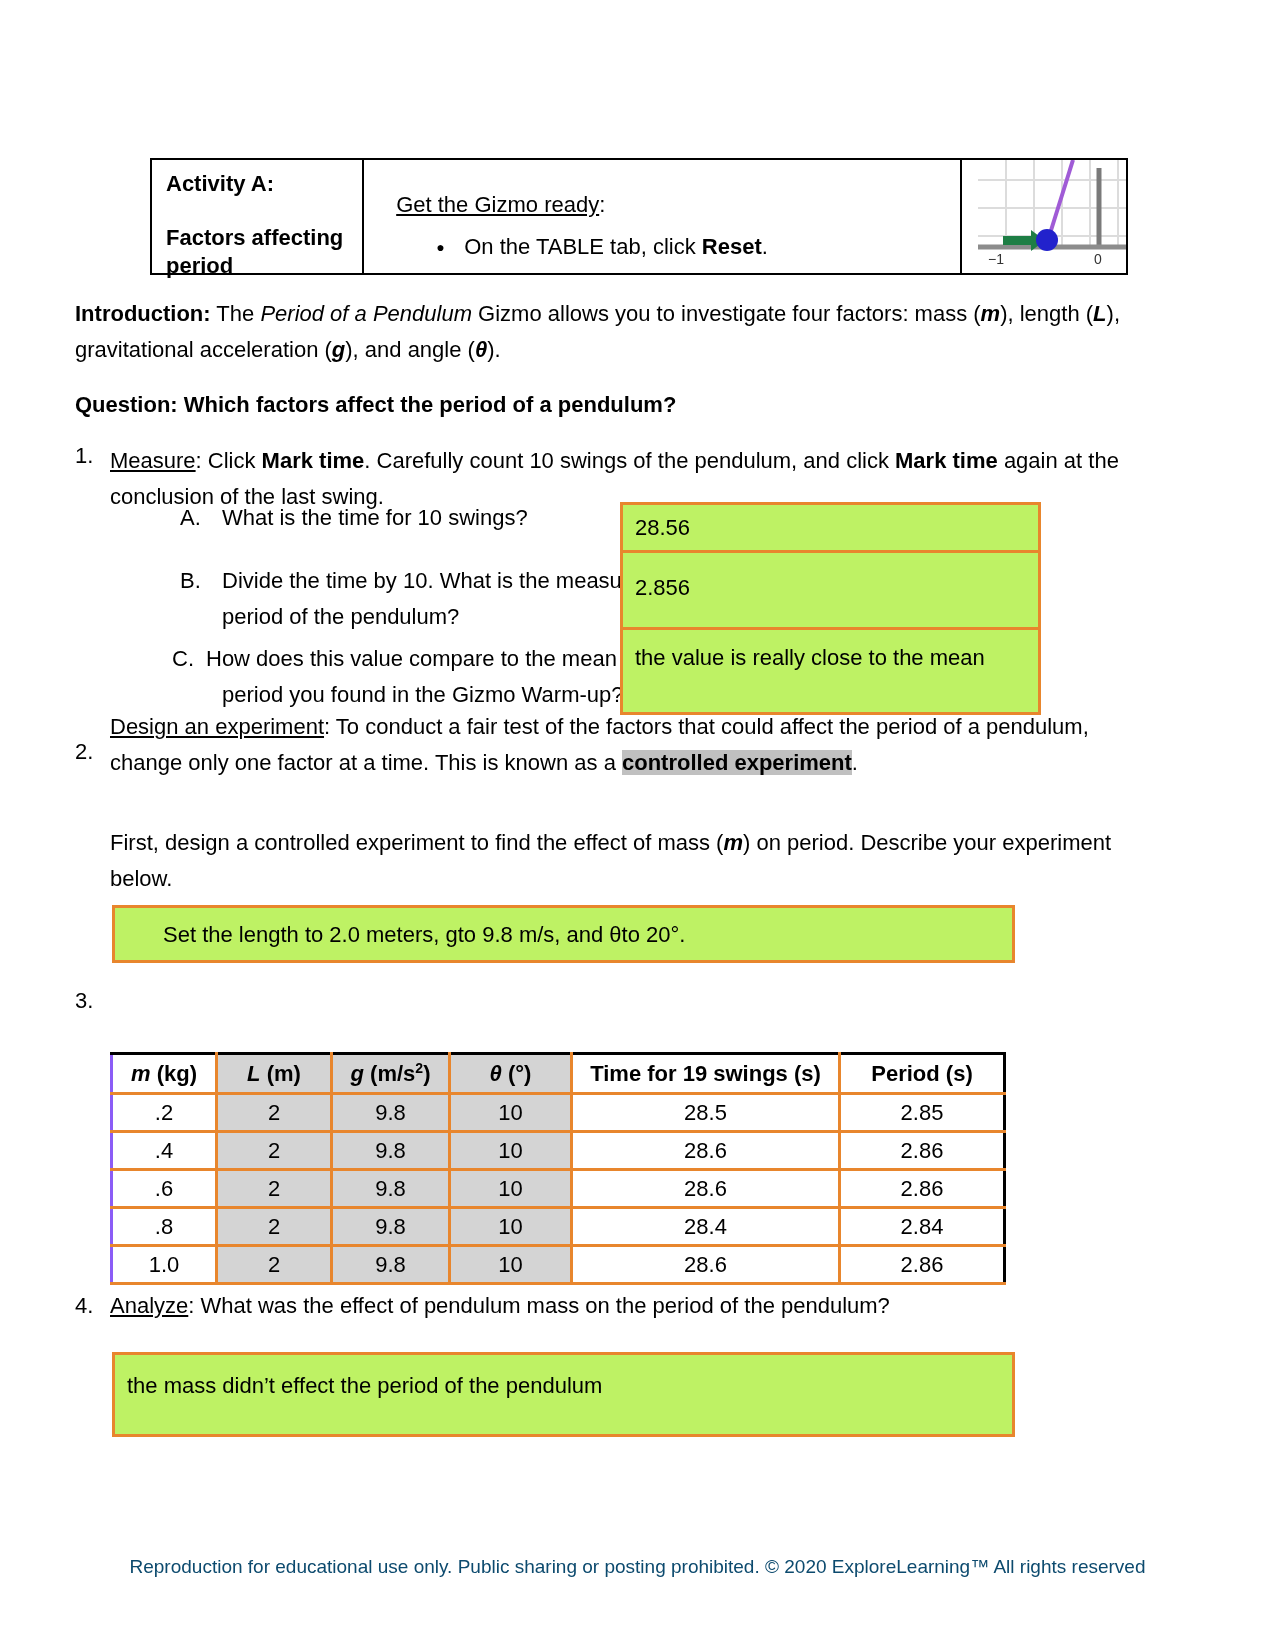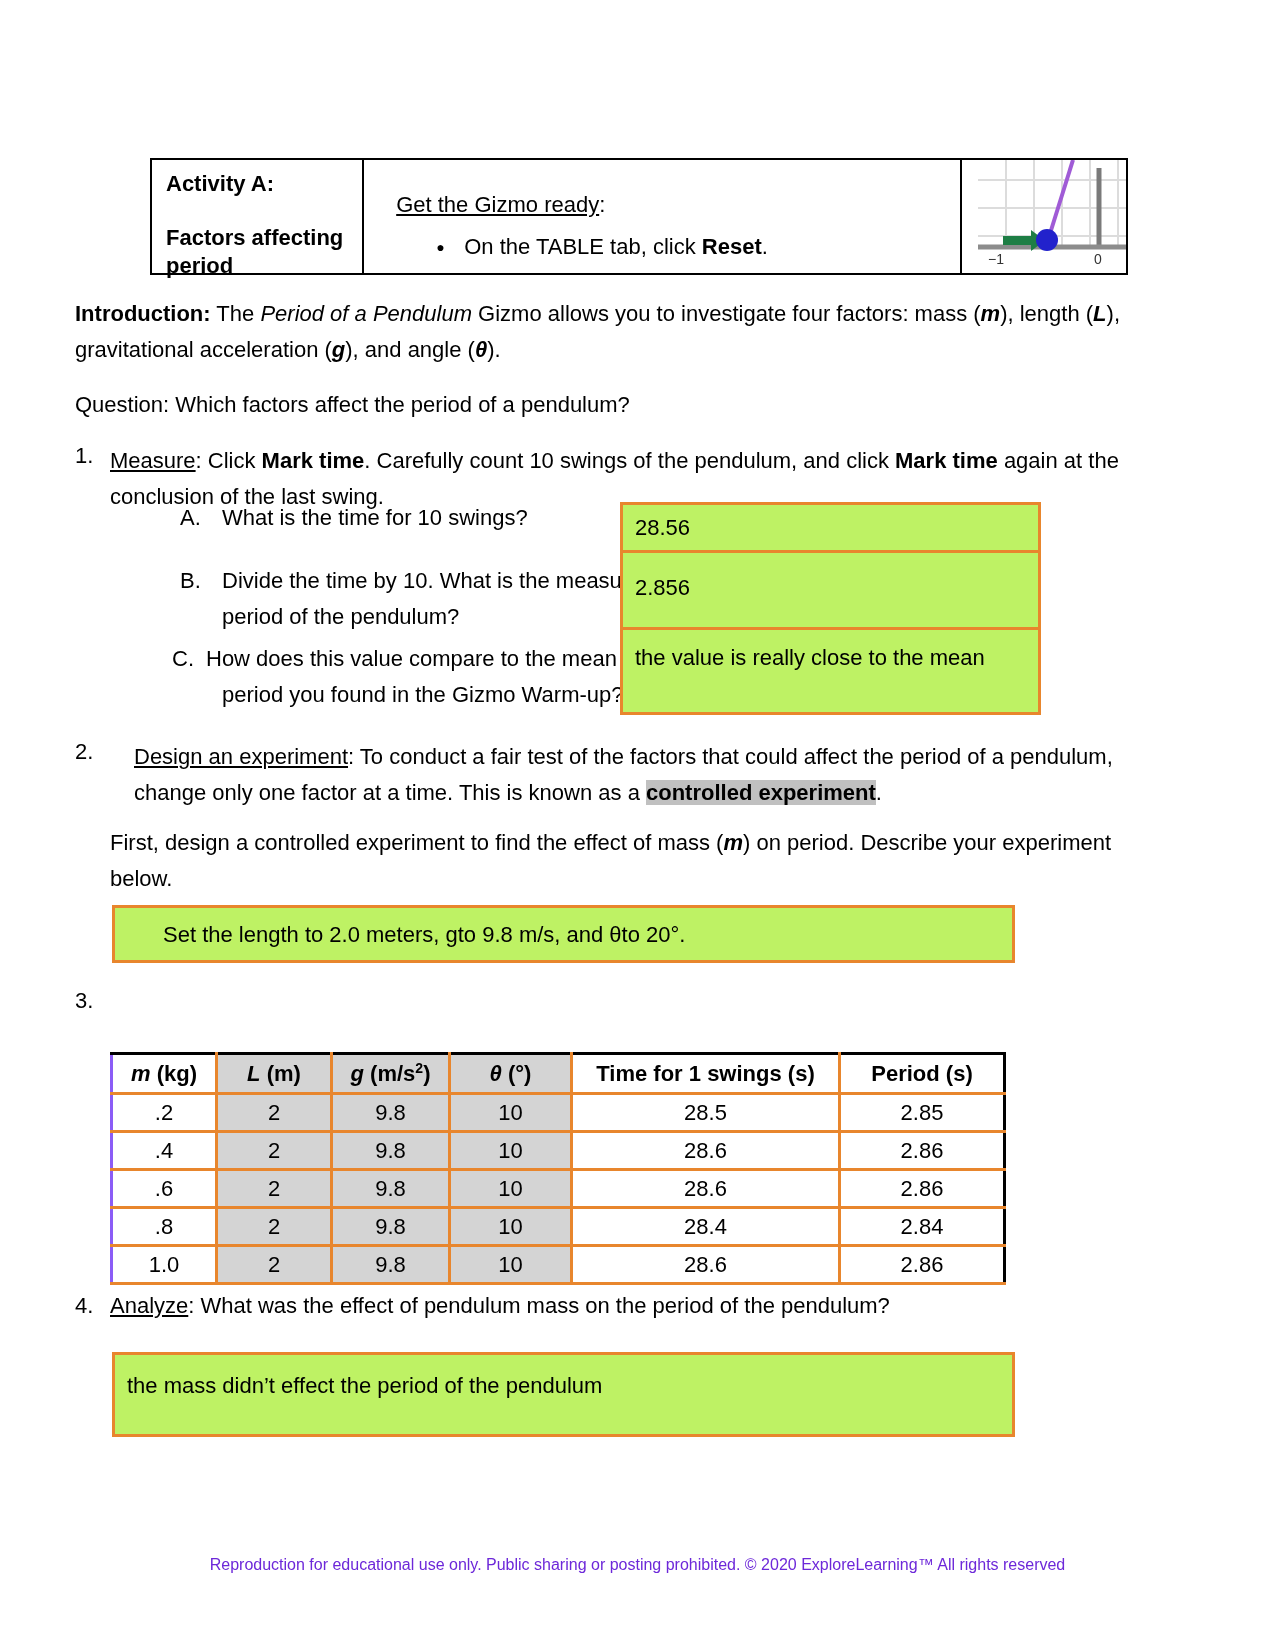--- a/index.html
+++ b/index.html
@@ -18,21 +18,21 @@
   .gizmo-head{text-decoration:underline;}
   .bullet-line{margin-top:16px;padding-left:40px;}
   .bullet{display:inline-block;width:28px;}
   .b{font-weight:bold;}
   .i{font-style:italic;}
   .bi{font-weight:bold;font-style:italic;}
   .u{text-decoration:underline;}
 
   
   .para{line-height:36px;}
-  .qline{font-weight:normal;}
+  .qline{font-weight:bold;}
   .hang{padding-left:42px;text-indent:-42px;}
   .letter{display:inline-block;width:42px;text-indent:0;}
 
   
   .ans{border:3px solid #E8862D;box-sizing:border-box;background:#bef264;}
   .ansA{left:620px;top:502px;width:421px;height:51px;padding:10px 12px;}
   .ansB{left:620px;top:550px;width:421px;height:80px;padding:22px 12px;}
   .ansC{left:620px;top:627px;width:421px;height:88px;padding:15px 12px;}
   .ans2{left:112px;top:905px;width:903px;height:58px;padding:14px 12px 0 48px;}
   .ans4{left:112px;top:1352px;width:903px;height:85px;padding:18px 12px 0 12px;}
@@ -43,21 +43,21 @@
   .dt{left:110px;top:1052px;}
   table.results{border-collapse:collapse;table-layout:fixed;width:893px;font-size:22px;}
   table.results th,table.results td{border:3px solid #E8862D;text-align:center;padding:0;height:35px;overflow:hidden;}
   table.results thead th{border-top:3px solid #000;height:37px;}
   table.results th:first-child,table.results td:first-child{border-left:3px solid #8b5cf6;}
   table.results th:last-child,table.results td:last-child{border-right:3px solid #000;}
   .shade{background:#D4D4D4;}
   table.results sup{font-size:14px;}
 
   
-  .footer{left:0;top:1556px;width:1275px;text-align:center;color:#6d28d9;font-size:16px;}
+  .footer{left:0;top:1556px;width:1275px;text-align:center;color:#0c4a6e;font-size:19px;}
 
   svg text{font-family:"Liberation Sans","DejaVu Sans",sans-serif;}
 </style>
 </head>
 <body>
 
 <div class="page">
 
   <div class="abs ht">
     <div class="ht-c ht-c1">
@@ -118,21 +118,21 @@
   </div>
   <div class="abs para hang" style="left:172px;top:641px;width:480px;">
     <span class="letter" style="width:34px;">C.</span><span>How does this value compare to the mean</span><br><span style="margin-left:8px;">period you found in the Gizmo Warm-up?</span>
   </div>
 
   <div class="abs ans ansA"><span>28.56</span></div>
   <div class="abs ans ansB"><span>2.856</span></div>
   <div class="abs ans ansC"><span>the value is really close to the mean</span></div>
 
   <div class="abs" style="left:75px;top:739px;">2.</div>
-  <div class="abs para" style="left:110px;top:739px;width:1050px;margin-left:24px;">
+  <div class="abs para" style="left:110px;top:709px;width:1050px;">
     <span class="u">Design an experiment</span><span>: To conduct a fair test of the factors that could affect the period of a pendulum,</span><br>
     <span>change only one factor at a time. This is known as a </span><span class="hl">controlled experiment</span><span>.</span>
   </div>
   <div class="abs para" style="left:110px;top:825px;width:1050px;">
     <span>First, design a controlled experiment to find the effect of mass (</span><span class="bi">m</span><span>) on period. Describe your experiment</span><br>
     <span>below.</span>
   </div>
   <div class="abs ans ans2"><span>Set the length to 2.0 meters, gto 9.8 m/s, and θto 20°.</span></div>
 
   <div class="abs" style="left:75px;top:988px;">3.</div>
@@ -146,21 +146,21 @@
         <col style="width:122px">
           <col style="width:268px">
           <col style="width:165px">
       </colgroup>
       <thead>
         <tr>
           <th><span class="bi">m</span><span class="b"> (kg)</span></th>
           <th class="shade"><span class="bi">L</span><span class="b"> (m)</span></th>
           <th class="shade"><span class="bi">g</span><span class="b"> (m/s</span><sup class="b">2</sup><span class="b">)</span></th>
           <th class="shade"><span class="bi">θ</span><span class="b"> (°)</span></th>
-          <th><span class="b">Time for 1 swings (s)</span></th>
+          <th><span class="b">Time for 19 swings (s)</span></th>
           <th><span class="b">Period (s)</span></th>
         </tr>
       </thead>
       <tbody>
           <tr>
             <td>.2</td>
             <td class="shade">2</td>
             <td class="shade">9.8</td>
             <td class="shade">10</td>
             <td>28.5</td>

